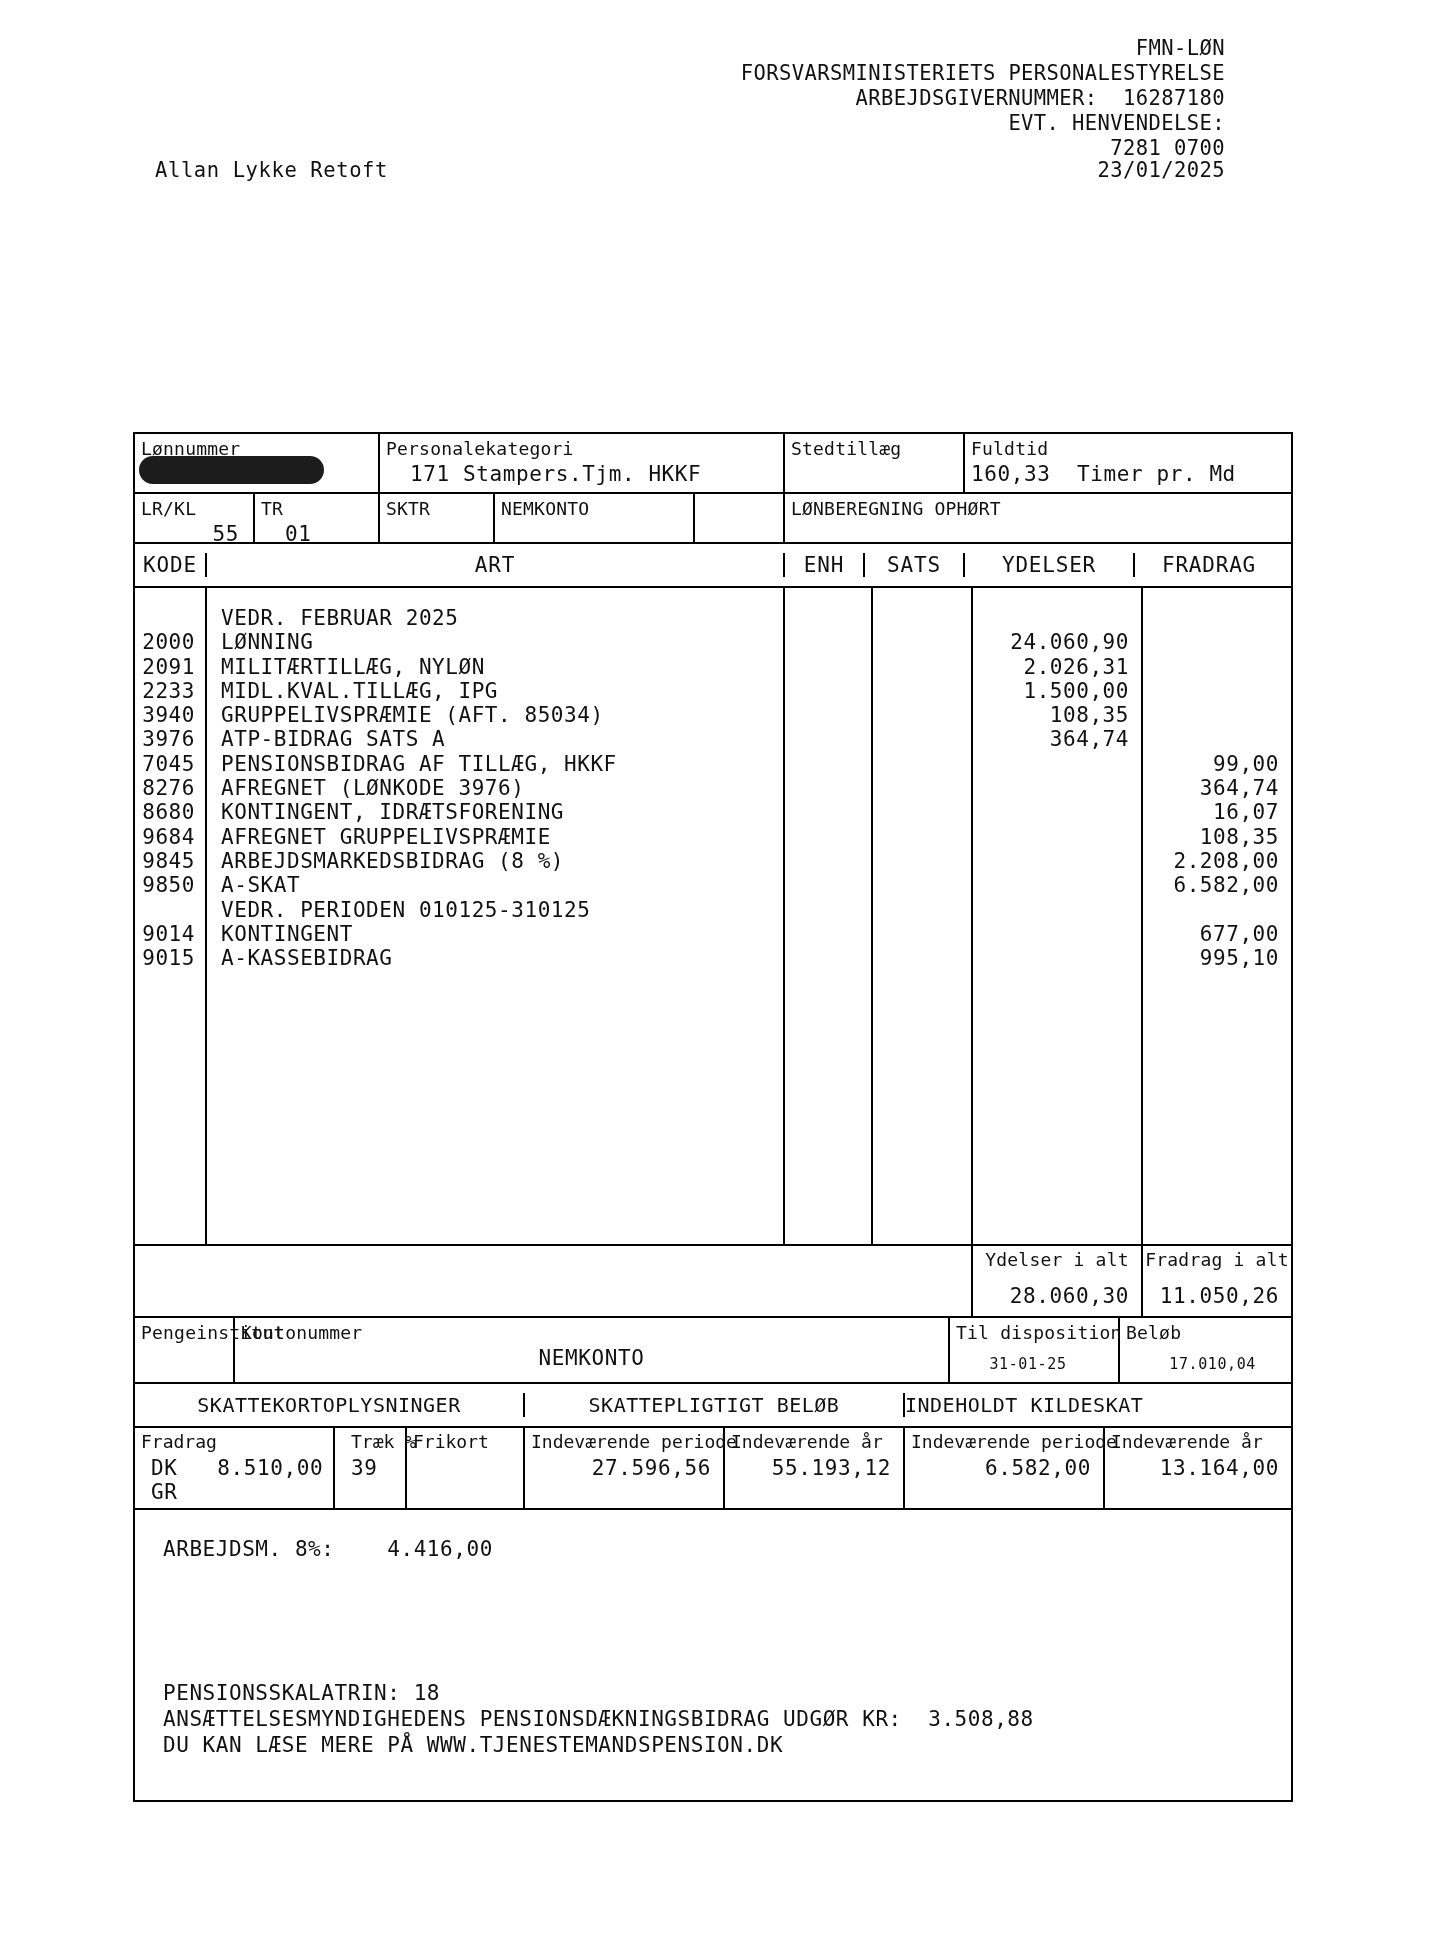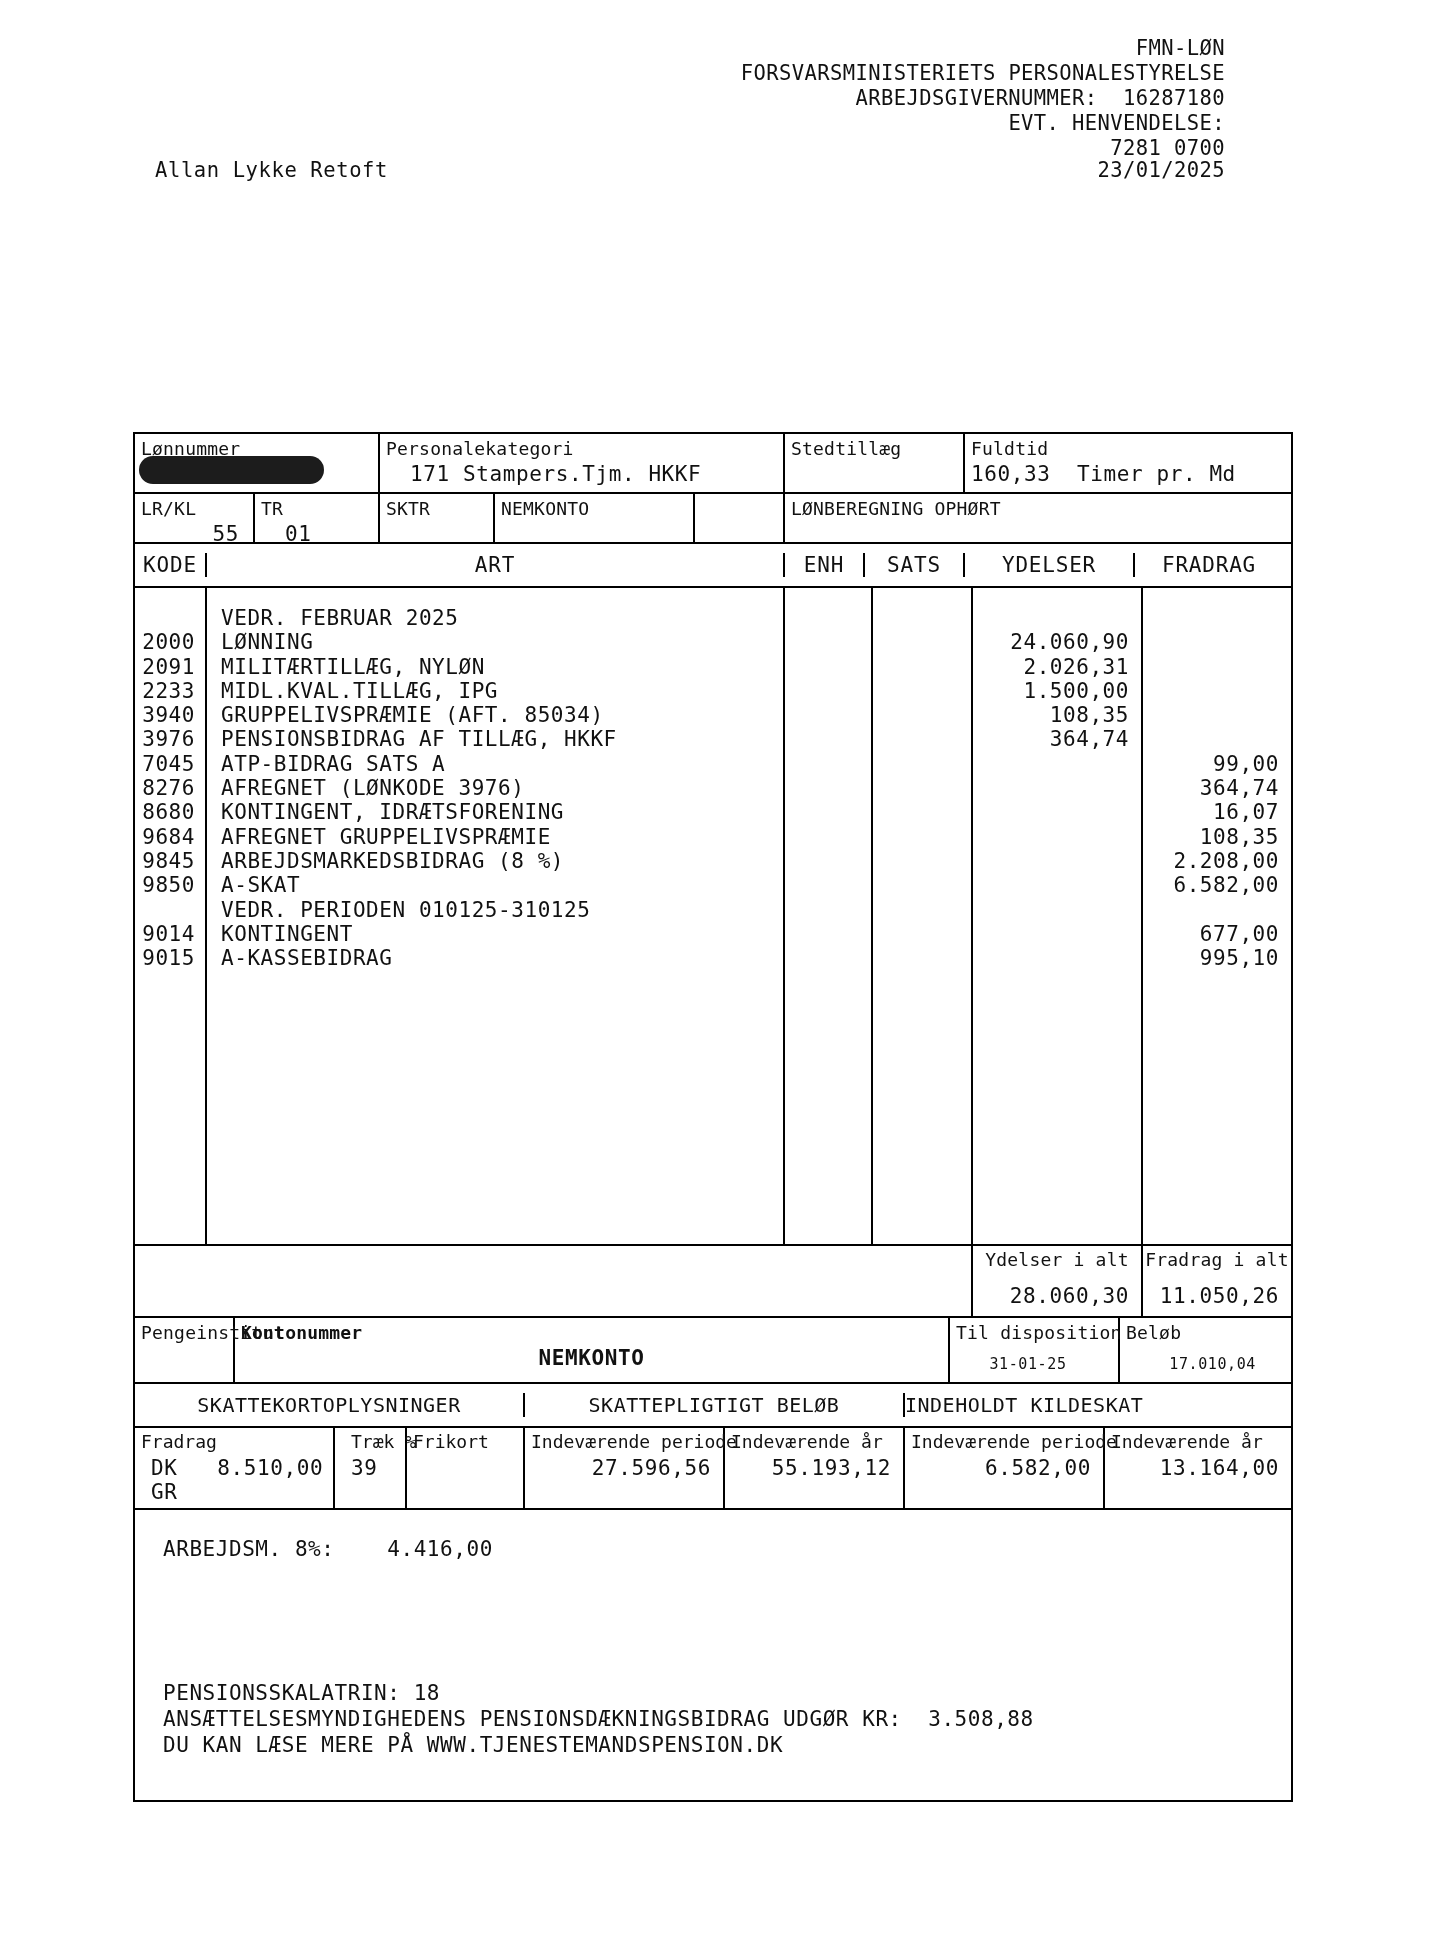--- a/index.html
+++ b/index.html
@@ -162,21 +162,21 @@
   }
   .tot-val {
     font-size: 21px; line-height: 24px;
     text-align: right; padding: 14px 12px 0 0;
     letter-spacing: 0.6px; white-space: pre;
   }
 
   
   .bank-row { height: 66px; }
   .c-peng  { width: 100px; }
-  .c-konto { width: 715px; font-weight: bold; }
+  .c-konto { width: 715px; }
   .c-tildi { width: 170px; }
   .c-belob { width: 148px; }
   .bank-val {
     font-size: 15px; line-height: 24px;
     padding: 9px 12px 0 0; letter-spacing: 0.6px; white-space: pre;
   }
 
   
   .ban-row { height: 44px; align-items: center; }
   .c-ban1 { width: 390px; text-align: center; }
@@ -296,22 +296,22 @@
           <div class="line code">&nbsp;</div>
           <div class="line code">9014</div>
           <div class="line code">9015</div>
         </div>
       <div class="cell body-art br" id="col-art">
           <div class="line desc">VEDR. FEBRUAR 2025</div>
           <div class="line desc">LØNNING</div>
           <div class="line desc">MILITÆRTILLÆG, NYLØN</div>
           <div class="line desc">MIDL.KVAL.TILLÆG, IPG</div>
           <div class="line desc">GRUPPELIVSPRÆMIE (AFT. 85034)</div>
+          <div class="line desc">ATP-BIDRAG SATS A</div>
           <div class="line desc">PENSIONSBIDRAG AF TILLÆG, HKKF</div>
-          <div class="line desc">ATP-BIDRAG SATS A</div>
           <div class="line desc">AFREGNET (LØNKODE 3976)</div>
           <div class="line desc">KONTINGENT, IDRÆTSFORENING</div>
           <div class="line desc">AFREGNET GRUPPELIVSPRÆMIE</div>
           <div class="line desc">ARBEJDSMARKEDSBIDRAG (8 %)</div>
           <div class="line desc">A-SKAT</div>
           <div class="line desc">VEDR. PERIODEN 010125-310125</div>
           <div class="line desc">KONTINGENT</div>
           <div class="line desc">A-KASSEBIDRAG</div>
         </div>
       <div class="cell body-enh br" id="col-enh">

